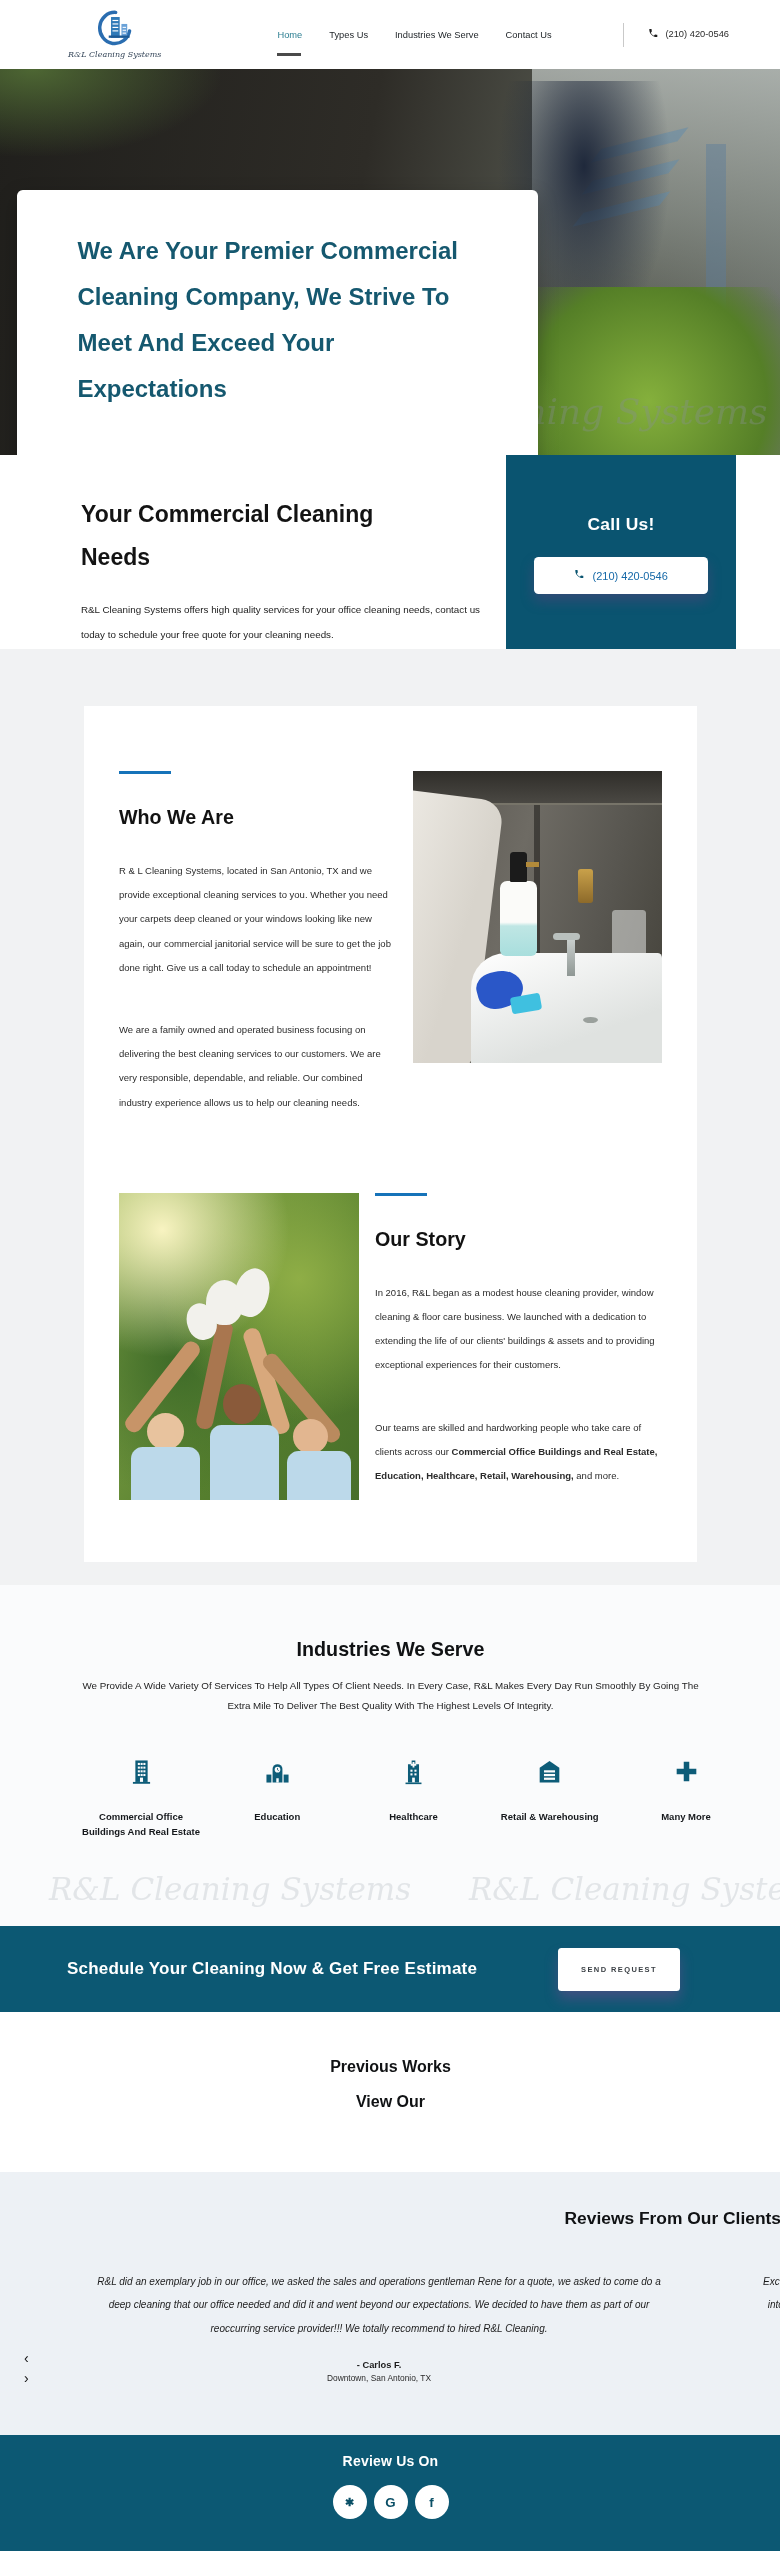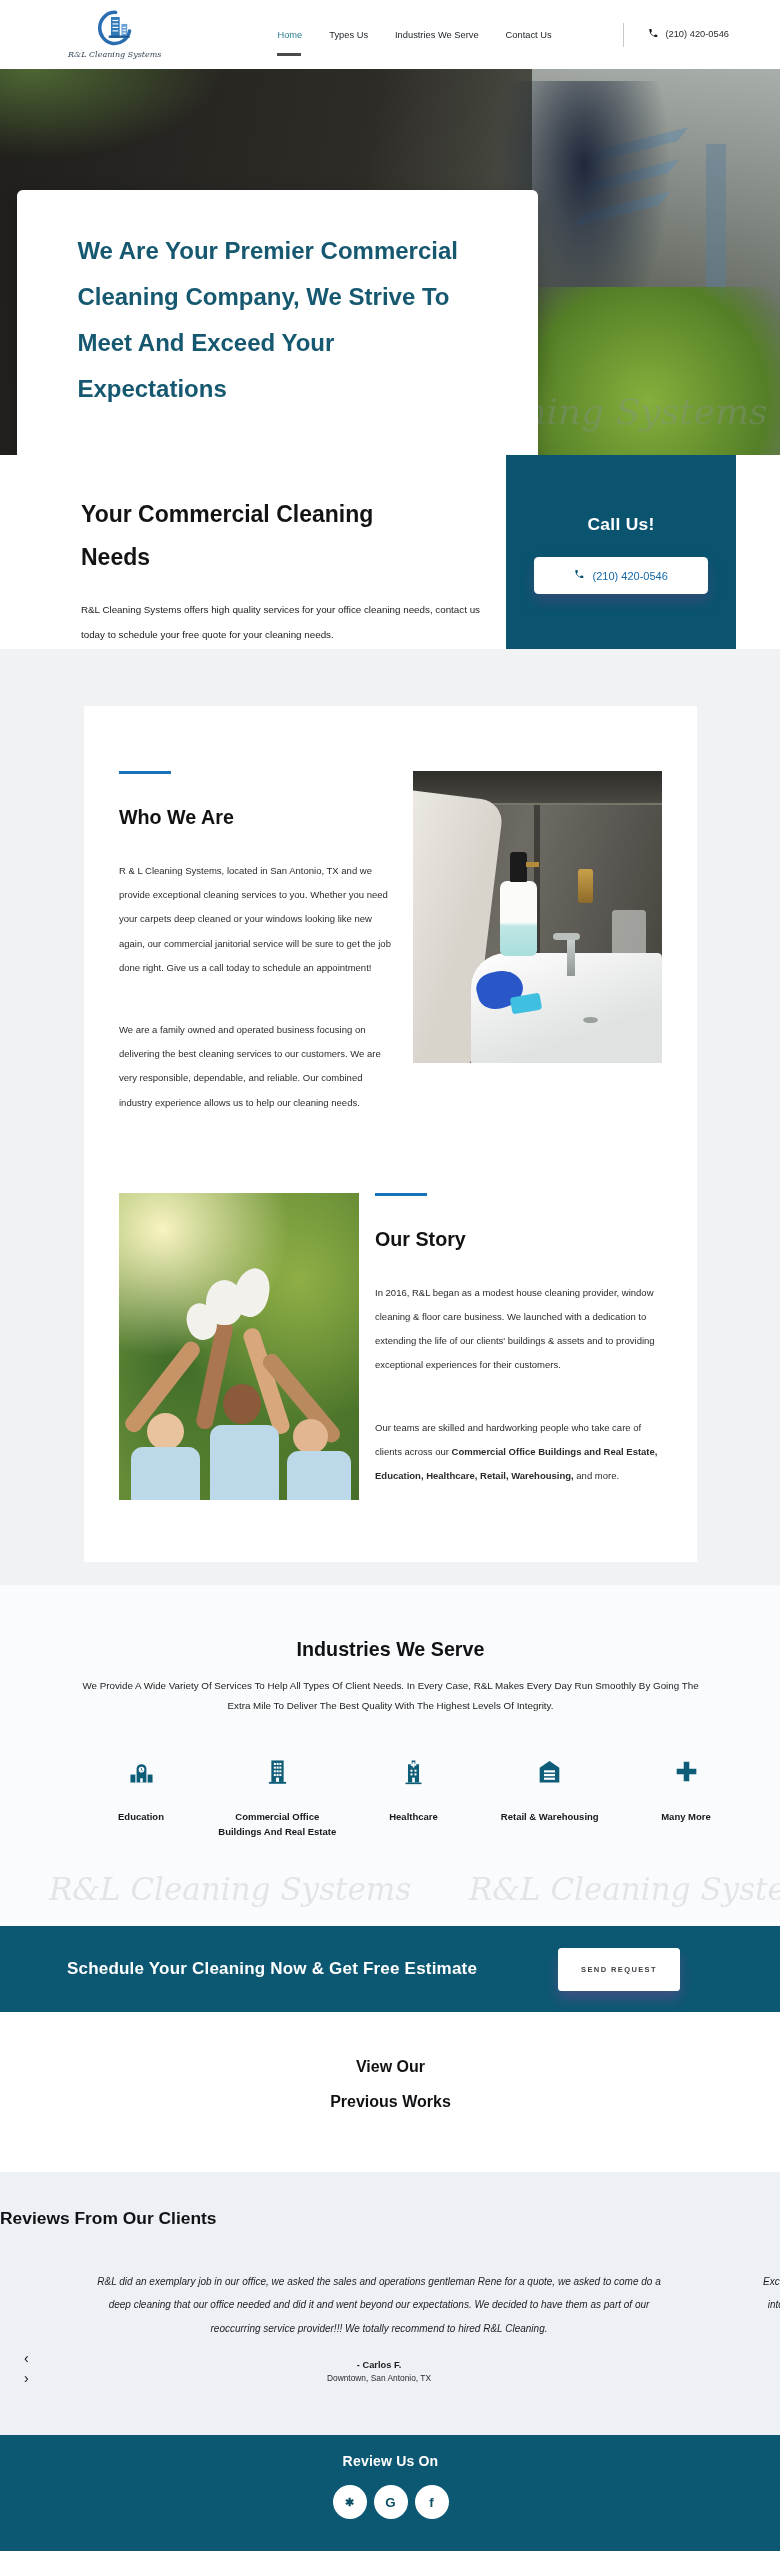--- a/index.html
+++ b/index.html
@@ -108,21 +108,21 @@
   .cta h2 { color:#fff; font-size:17px; font-weight:600; letter-spacing:0.2px; }
   .cta-btn { background:#fff; border:none; border-radius:3.5px; padding:17.4px 23px; font-family:inherit; font-size:7.5px;
      letter-spacing:1.4px; font-weight:600; color:#3a3f44; cursor:pointer; box-shadow:0 8px 12.7px rgba(140,70,150,.4); }
 
   
   .prev-works { padding:38px 0 53px; text-align:center; }
   .prev-works div { font-size:16px; font-weight:700; color:#101214; line-height:2.15; }
 
   
   .reviews { position:relative; background:#edf1f5; padding:36px 0 27px; overflow:hidden; }
-  .reviews h2 { text-align:left; font-size:17.4px; font-weight:700; color:#101214; }
+  .reviews h2 { text-align:right; font-size:17.4px; font-weight:700; color:#101214; }
   .review-track { position:relative; height:174px; margin-top:4.6px; }
   .review-slide { position:absolute; top:36px; }
   .review-slide.current { left:87px; width:584px; text-align:center; }
   .review-slide blockquote { font-style:italic; font-size:10px; line-height:2.35; color:#1c1c1c; }
   .review-author { margin-top:20px; font-size:9.3px; font-weight:700; color:#1c1c1c; text-align:center; }
   .review-loc { margin-top:3px; font-size:8.4px; color:#2a2a2a; text-align:center; }
   .review-slide.peek { left:691px; width:249px; text-align:center; font-style:italic; font-size:10px; line-height:2.35; color:#1c1c1c; }
   .review-arrows { position:absolute; left:24px; bottom:23px; display:flex; flex-direction:column; gap:5.8px; }
   .review-arrows button { background:none; border:none; font-size:14px; line-height:1; color:#111; cursor:pointer; font-family:inherit; }
 
@@ -272,34 +272,20 @@
 <section class="industries">
   <div class="wm wm1">R&amp;L Cleaning Systems</div>
   <div class="wm wm2">R&amp;L Cleaning Systems</div>
   <h2>Industries We Serve</h2>
   <p class="subtitle">We Provide A Wide Variety Of Services To Help All Types Of Client Needs. In Every Case, R&amp;L Makes Every Day Run Smoothly By Going The Extra Mile To Deliver The Best Quality With The Highest Levels Of Integrity.</p>
   <div class="industry-grid">
 
     <div class="industry">
       <span>
         <svg width="27" height="27" viewBox="0 0 44 44" fill="#0d5c78">
-          <rect x="4" y="27" width="8" height="13"></rect>
-          <rect x="32" y="27" width="8" height="13"></rect>
-          <path d="M14 40V18a8 8 0 0 1 16 0v22z"></path>
-          <circle cx="22" cy="19" r="4.6" fill="#fafbfc"></circle>
-          <path d="M22 16.2v3l2 1.4" stroke="#0d5c78" stroke-width="1.4" fill="none"></path>
-          <rect x="20" y="33" width="4" height="7" fill="#fafbfc"></rect>
-        </svg>
-      </span>
-      <div class="lbl">Education</div>
-    </div>
-
-    <div class="industry">
-      <span>
-        <svg width="27" height="27" viewBox="0 0 44 44" fill="#0d5c78">
           <rect x="12" y="4" width="20" height="35"></rect>
           <g fill="#fafbfc">
             <rect x="16" y="8" width="3.4" height="3.4"></rect>
               <rect x="20.5" y="8" width="3.4" height="3.4"></rect>
               <rect x="25" y="8" width="3.4" height="3.4"></rect>
             <rect x="16" y="14" width="3.4" height="3.4"></rect>
               <rect x="20.5" y="14" width="3.4" height="3.4"></rect>
               <rect x="25" y="14" width="3.4" height="3.4"></rect>
             <rect x="16" y="20" width="3.4" height="3.4"></rect>
               <rect x="20.5" y="20" width="3.4" height="3.4"></rect>
@@ -311,20 +297,34 @@
           </g>
           <rect x="8" y="39" width="28" height="3"></rect>
         </svg>
       </span>
       <div class="lbl">Commercial Office Buildings And Real Estate</div>
     </div>
 
     <div class="industry">
       <span>
         <svg width="27" height="27" viewBox="0 0 44 44" fill="#0d5c78">
+          <rect x="4" y="27" width="8" height="13"></rect>
+          <rect x="32" y="27" width="8" height="13"></rect>
+          <path d="M14 40V18a8 8 0 0 1 16 0v22z"></path>
+          <circle cx="22" cy="19" r="4.6" fill="#fafbfc"></circle>
+          <path d="M22 16.2v3l2 1.4" stroke="#0d5c78" stroke-width="1.4" fill="none"></path>
+          <rect x="20" y="33" width="4" height="7" fill="#fafbfc"></rect>
+        </svg>
+      </span>
+      <div class="lbl">Education</div>
+    </div>
+
+    <div class="industry">
+      <span>
+        <svg width="27" height="27" viewBox="0 0 44 44" fill="#0d5c78">
           <path d="M13 40V10h6V4h6v6h6v30z"></path>
           <path d="M20.5 6.5h3v3h3v3h-3v3h-3v-3h-3v-3h3z" fill="#fafbfc"></path>
           <g fill="#fafbfc">
             <rect x="17" y="19" width="3.4" height="3.4"></rect>
               <rect x="23.5" y="19" width="3.4" height="3.4"></rect>
             <rect x="17" y="25" width="3.4" height="3.4"></rect>
               <rect x="23.5" y="25" width="3.4" height="3.4"></rect>
             <rect x="19.8" y="32" width="4.4" height="8"></rect>
           </g>
           <rect x="9" y="40" width="26" height="2.6"></rect>
@@ -358,22 +358,22 @@
 
   </div>
 </section>
 
 <section class="cta">
   <h2>Schedule Your Cleaning Now &amp; Get Free Estimate</h2>
   <button class="cta-btn">SEND REQUEST</button>
 </section>
 
 <section class="prev-works">
+  <div>Previous Works</div>
   <div>View Our</div>
-  <div>Previous Works</div>
 </section>
 
 <section class="reviews">
   <h2>Reviews From Our Clients</h2>
   <div class="review-track">
     <div class="review-slide current">
       <blockquote>R&amp;L did an exemplary job in our office, we asked the sales and operations gentleman Rene for a quote, we asked to come do a deep cleaning that our office needed and did it and went beyond our expectations. We decided to have them as part of our reoccurring service provider!!! We totally recommend to hired R&amp;L Cleaning.</blockquote>
       <div class="review-author">- Carlos F.</div>
       <div class="review-loc">Downtown, San Antonio, TX</div>
     </div>

